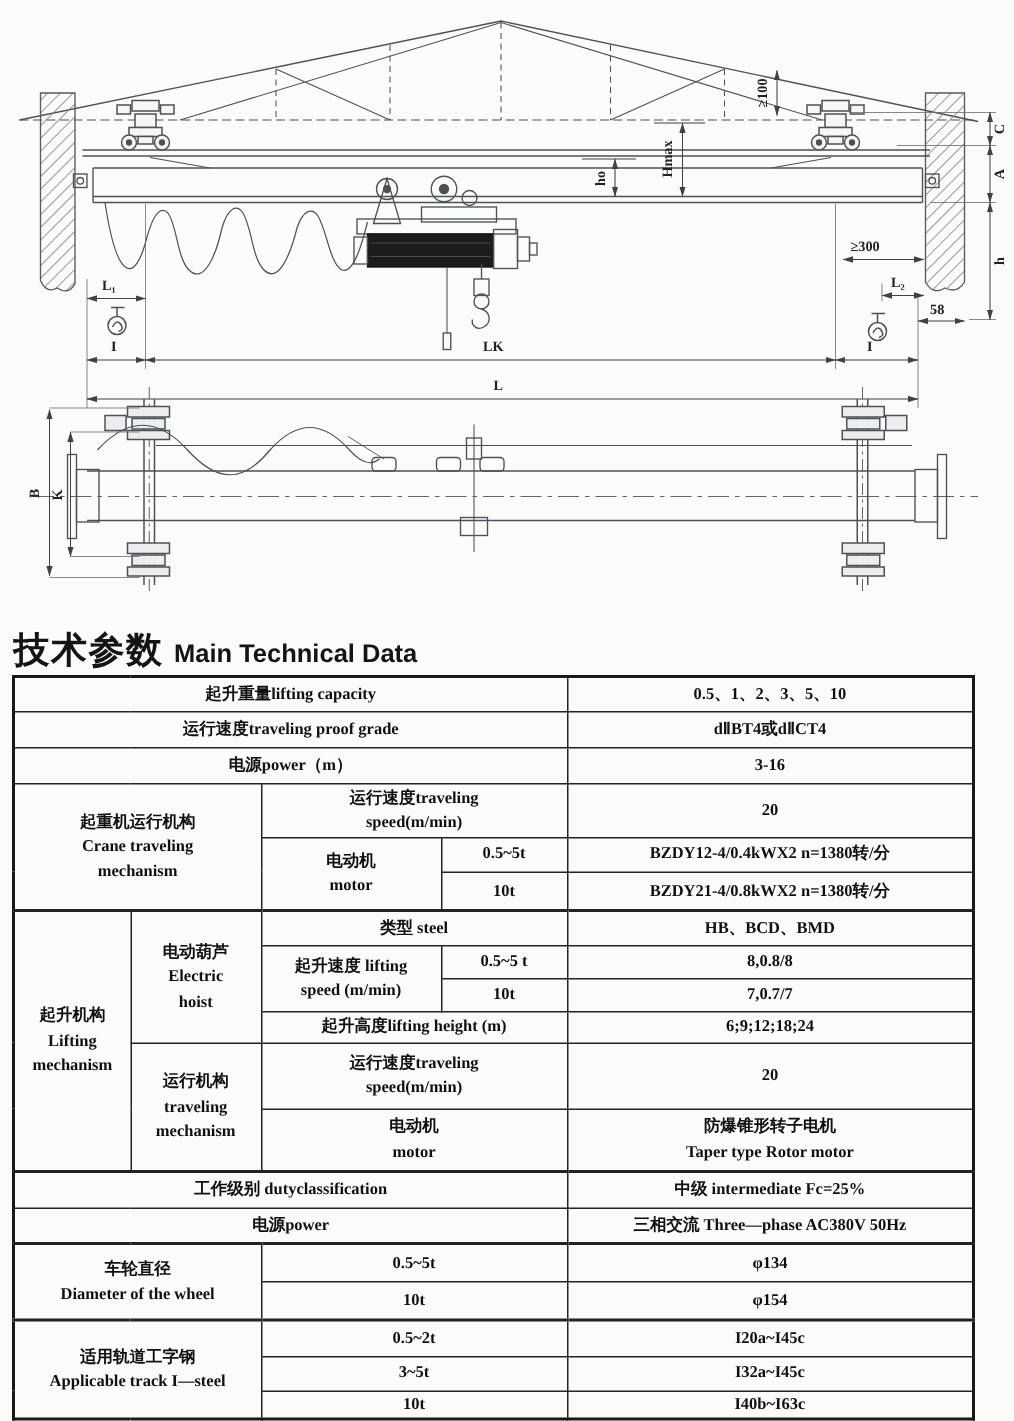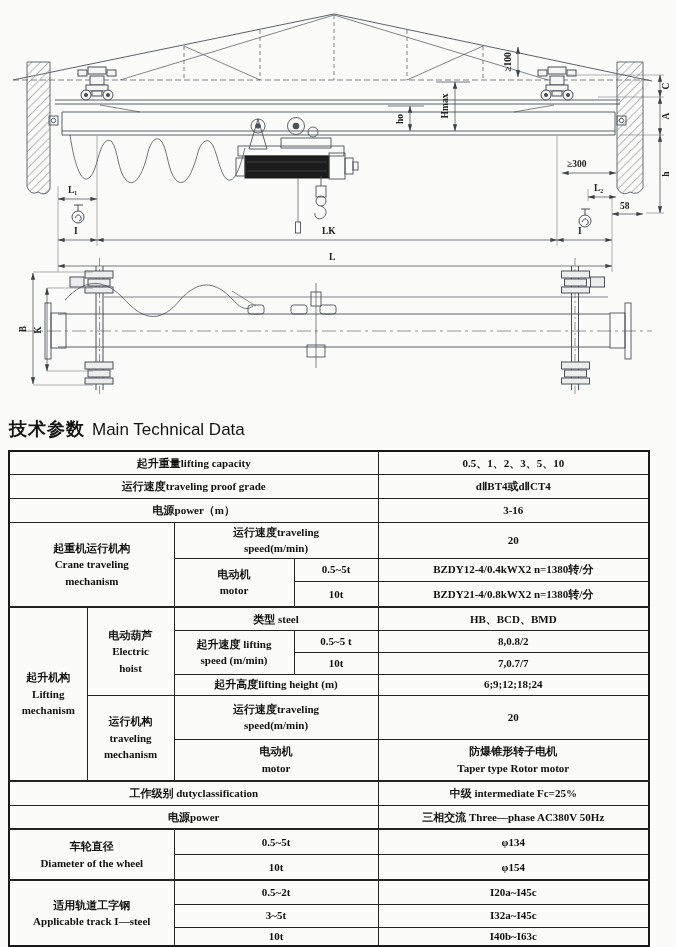--- a/index.html
+++ b/index.html
@@ -5,22 +5,22 @@
   html,body{margin:0;padding:0;}
   body{
     width:676px;height:947px;position:relative;
     background:#fbfbf9;
     font-family:"Liberation Serif", serif;
     overflow:hidden;
   }
   svg text{font-family:"Liberation Serif", serif;}
   .dim{font-size:9.5px;font-weight:bold;fill:#222;}
   .heading{position:absolute;left:9px;top:417px;white-space:nowrap;}
-  .heading .zh{font-family:Liberation Sans, sans-serif;font-weight:bold;font-size:18px;color:#141414;letter-spacing:1px;}
-  .heading .en{font-family:"Liberation Sans",sans-serif;font-weight:400;font-size:17px;color:#141414;margin-left:3px;}
+  .heading .zh{font-family:Liberation Sans, sans-serif;font-weight:bold;font-size:24px;color:#141414;letter-spacing:1px;}
+  .heading .en{font-family:"Liberation Sans",sans-serif;font-weight:700;font-size:17px;color:#141414;margin-left:3px;}
   table.spec{
     position:absolute;left:8px;top:450px;width:640px;
     border-collapse:collapse;table-layout:fixed;
     border:2px solid #181818;
   }
   table.spec td{
     border:1px solid #232323;
     text-align:center;vertical-align:middle;
     font-weight:bold;font-size:11px;line-height:1.5;color:#101010;
     white-space:pre-line;padding:0 10px;overflow:hidden;
@@ -320,21 +320,21 @@
       <td rowspan="4">电动葫芦
 Electric
 hoist</td>
       <td colspan="2">类型  steel</td>
       <td>HB、BCD、BMD</td>
     </tr>
     <tr style="height:22px">
       <td rowspan="2">起升速度 lifting
 speed (m/min)</td>
       <td>0.5~5 t</td>
-      <td>8,0.8/2</td>
+      <td>8,0.8/8</td>
     </tr>
     <tr style="height:22px">
       <td>10t</td>
       <td>7,0.7/7</td>
     </tr>
     <tr style="height:21px">
       <td colspan="2">起升高度lifting height (m)</td>
       <td>6;9;12;18;24</td>
     </tr>
     <tr style="height:44px">

